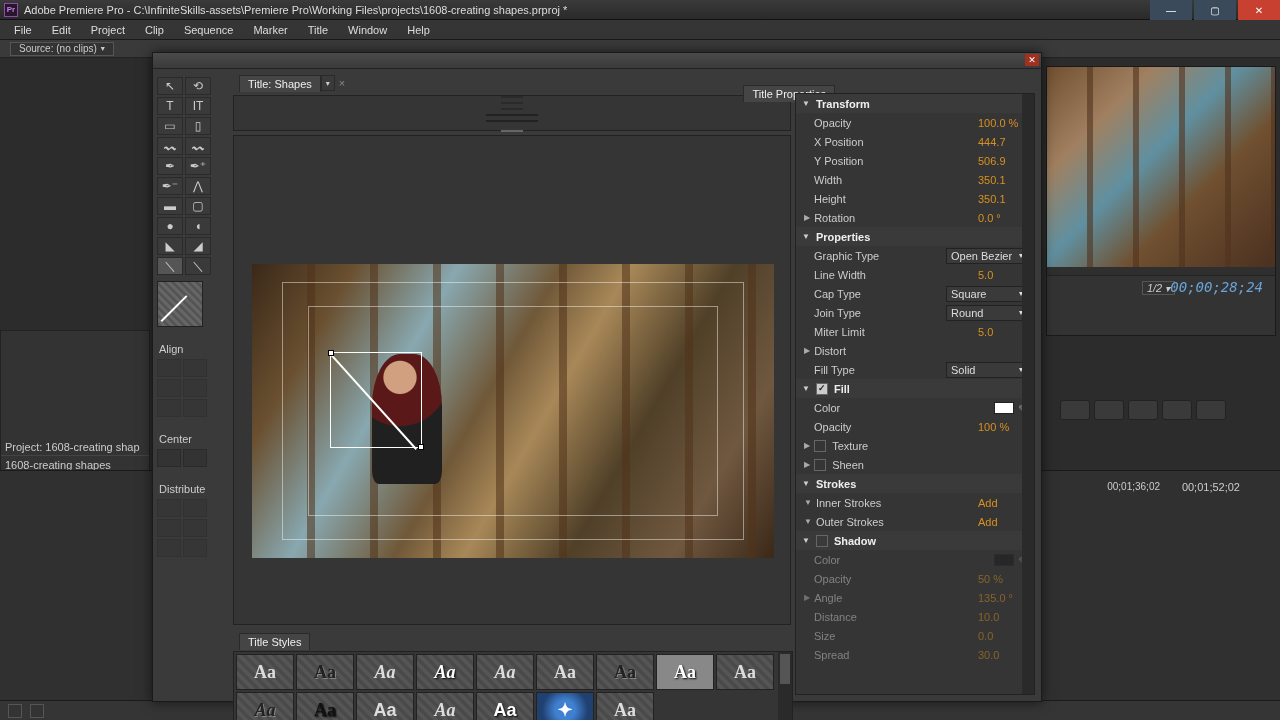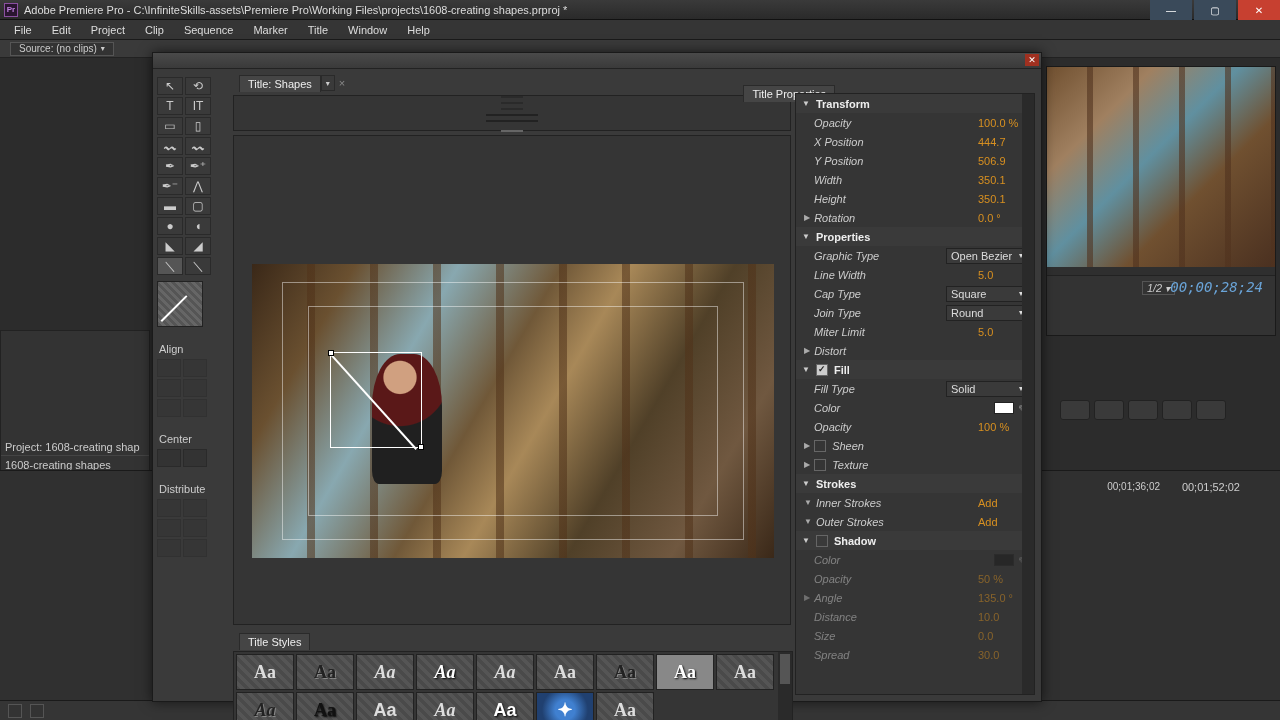--- a/index.html
+++ b/index.html
@@ -112,21 +112,21 @@
 
 .props-tab{ position:absolute; right:206px; top:32px; height:20px;}
 .props-tab .tab{ background:#454545; border:1px solid #2a2a2a; border-bottom:none; padding:2px 8px; color:#eee;}
 .props{ position:absolute; right:6px; top:40px; width:240px; bottom:6px; background:#353535; border:1px solid #222; overflow-y:auto; font-size:11px;}
 .props .scb{ position:absolute; right:0; top:0; bottom:0; width:12px; background:#2a2a2a;}
 .prow{ display:flex; align-items:center; height:19px; padding:0 6px 0 18px;}
 .prow.hdr{ font-weight:bold; color:#eee; padding-left:6px; background:#3a3a3a;}
 .prow.hdr::before{ content:"▼"; font-size:8px; margin-right:6px; color:#ccc;}
 .prow.sub::before{ content:"▶"; font-size:8px; margin-right:4px; color:#aaa; margin-left:-10px;}
 .prow.sub.open::before{ content:"▼";}
-.prow .lbl{ flex:1; color:#ccc;font-style:italic;}
+.prow .lbl{ flex:1; color:#ccc;}
 .prow .val{ color:#d89020; min-width:50px;}
 .prow .val.add{ color:#d89020;}
 .prow .combo{ width:82px; height:16px; background:#3a3a3a; border:1px solid #222; color:#ddd; padding:0 4px; font-size:10px; display:flex; align-items:center; justify-content:space-between;}
 .prow .combo::after{content:"▾"; font-size:8px;}
 .prow .cb{ width:12px; height:12px; border:1px solid #666; margin-right:6px;}
 .prow .cb.on{ background:#ccc; position:relative;}
 .prow .cb.on::after{content:"✓"; position:absolute; font-size:9px; color:#222; left:1px; top:-1px;}
 .prow .sw{ width:20px; height:12px; background:#fff; border:1px solid #222; margin-right:4px;}
 .prow .sw.dk{ background:#1a1a1a;}
 .prow .drop{ width:10px; height:10px; color:#888;}
@@ -416,46 +416,46 @@
         </div>
       </div>
     <div class="prow">
         <span class="lbl">Miter Limit</span>
         <span class="val">5.0</span>
       </div>
     <div class="prow sub">
         <span class="lbl">Distort</span>
       </div>
 
-    <div class="prow hdr">
-        <div class="cb on"></div>
-        <span>Fill</span>
-      </div>
     <div class="prow">
         <span class="lbl">Fill Type</span>
         <div class="combo">
           <span>Solid</span>
         </div>
       </div>
+    <div class="prow hdr">
+        <div class="cb on"></div>
+        <span>Fill</span>
+      </div>
     <div class="prow">
         <span class="lbl">Color</span>
         <div class="sw"></div>
         <span class="drop">✎</span>
       </div>
     <div class="prow">
         <span class="lbl">Opacity</span>
         <span class="val">100 %</span>
       </div>
     <div class="prow sub">
         <div class="cb"></div>
-        <span class="lbl">Sheen</span>
+        <span class="lbl">Texture</span>
       </div>
     <div class="prow sub">
         <div class="cb"></div>
-        <span class="lbl">Texture</span>
+        <span class="lbl">Sheen</span>
       </div>
 
     <div class="prow hdr">
         <span>Strokes</span>
       </div>
     <div class="prow sub open">
         <span class="lbl">Inner Strokes</span>
         <span class="val add">Add</span>
       </div>
     <div class="prow sub open">

